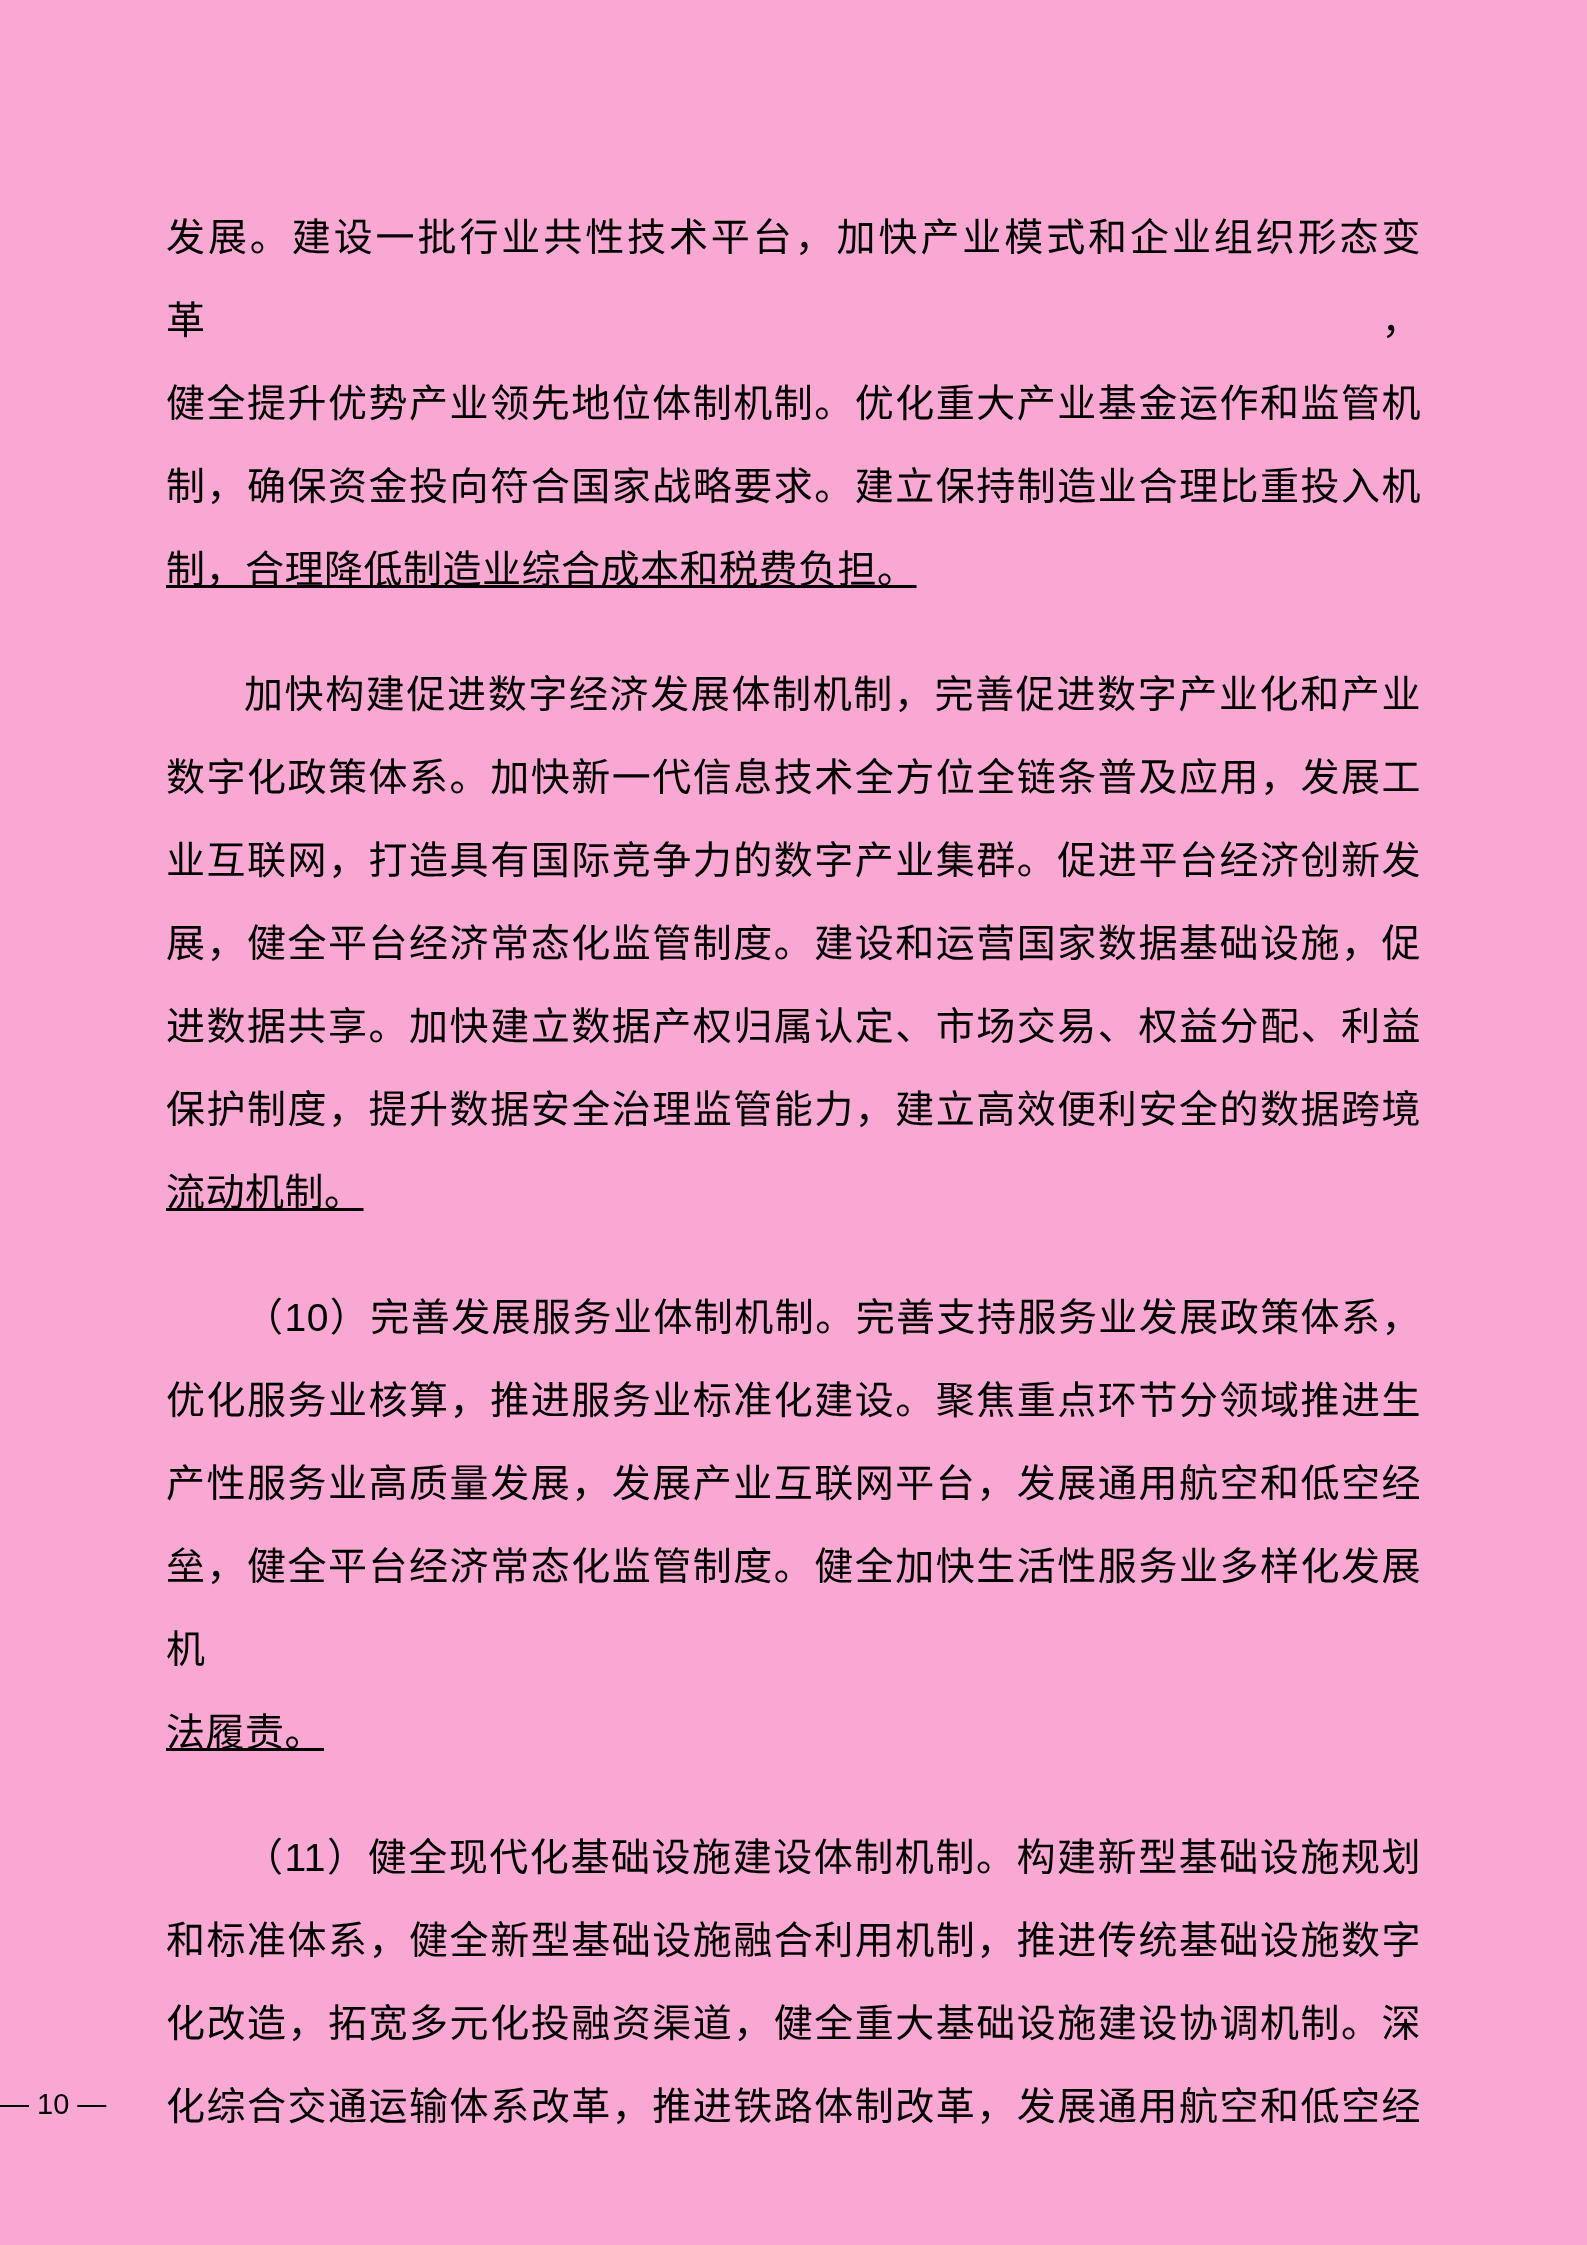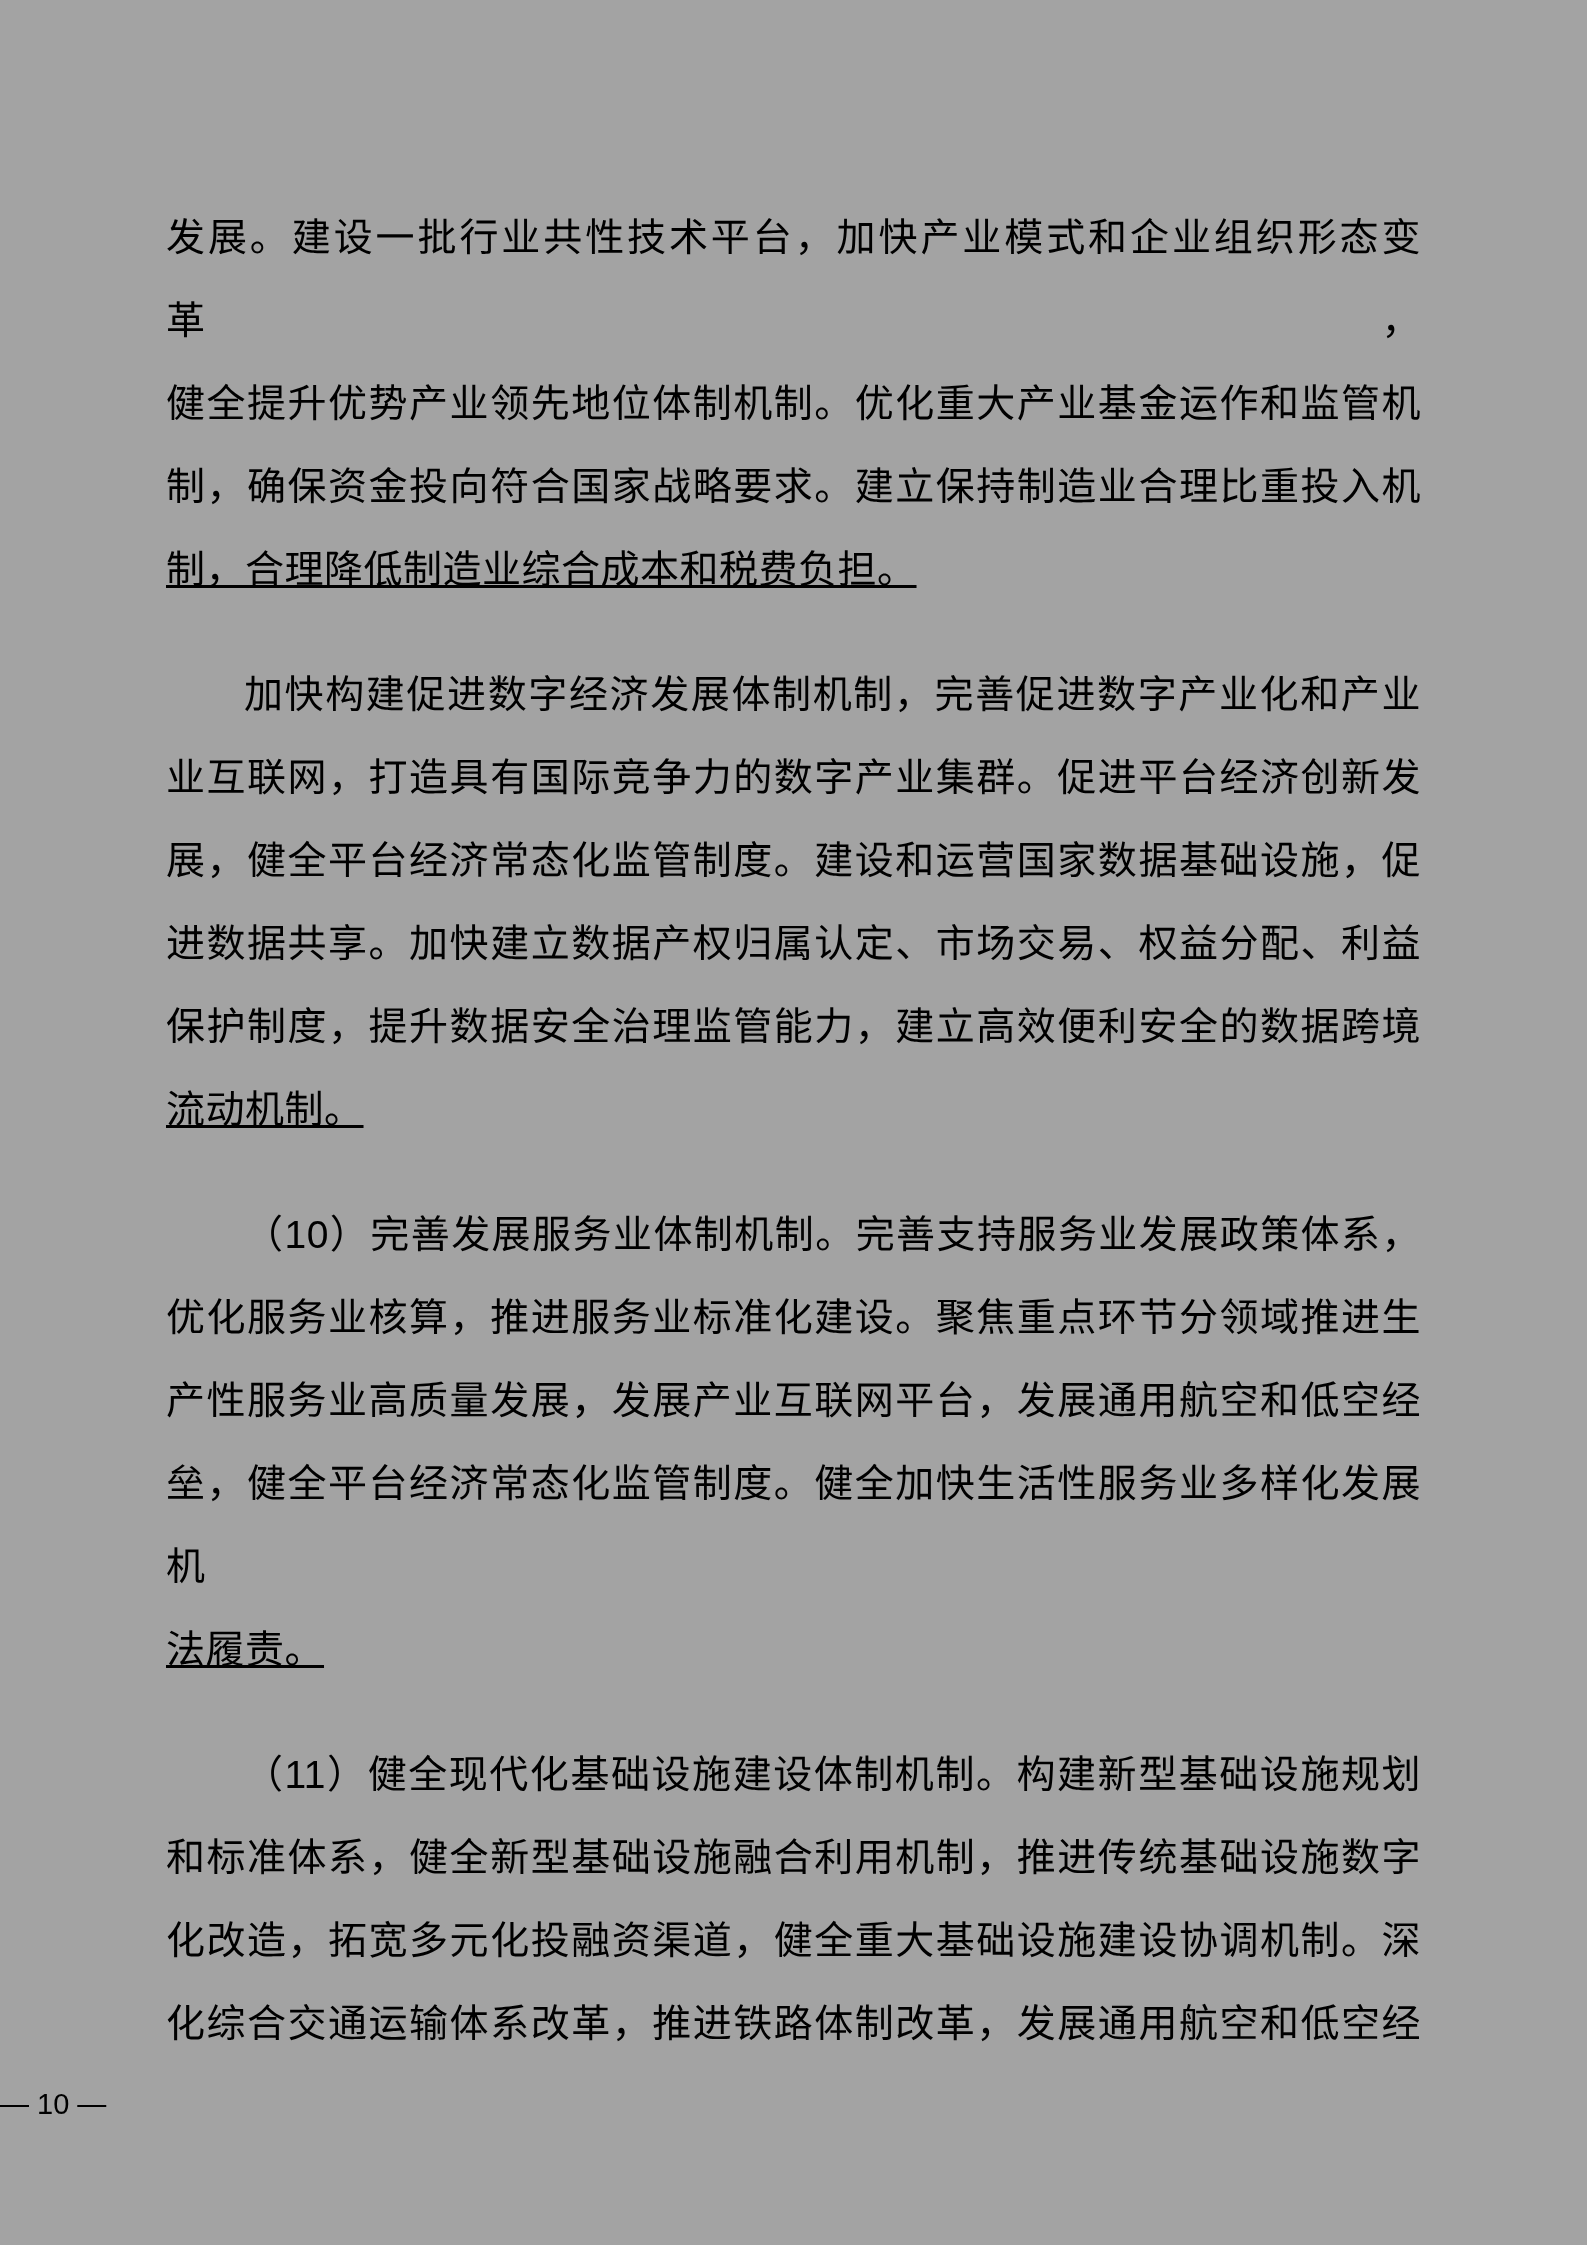--- a/index.html
+++ b/index.html
@@ -10,21 +10,21 @@
   body {
     width: 1587px;
     height: 2245px;
     position: relative;
     font-family: "Liberation Sans", "DejaVu Sans", sans-serif;
     color: #000000;
   }
   .page {
     position: absolute;
     inset: 0;
-    background: #a3a3a3;
+    background: #f9a8d4;
     overflow: hidden;
   }
   .content {
     position: absolute;
     top: 196px;
     left: 166px;
     width: 1255px;
   }
   p.para {
     margin: 0 0 42px 0;
@@ -64,20 +64,21 @@
 
     <p class="para">
       <span class="line">发展。建设一批行业共性技术平台，加快产业模式和企业组织形态变革，</span>
       <span class="line">健全提升优势产业领先地位体制机制。优化重大产业基金运作和监管机</span>
       <span class="line">制，确保资金投向符合国家战略要求。建立保持制造业合理比重投入机</span>
       <span class="line final">制，合理降低制造业综合成本和税费负担。</span>
     </p>
 
     <p class="para">
       <span class="line indent">加快构建促进数字经济发展体制机制，完善促进数字产业化和产业</span>
+      <span class="line">数字化政策体系。加快新一代信息技术全方位全链条普及应用，发展工</span>
       <span class="line">业互联网，打造具有国际竞争力的数字产业集群。促进平台经济创新发</span>
       <span class="line">展，健全平台经济常态化监管制度。建设和运营国家数据基础设施，促</span>
       <span class="line">进数据共享。加快建立数据产权归属认定、市场交易、权益分配、利益</span>
       <span class="line">保护制度，提升数据安全治理监管能力，建立高效便利安全的数据跨境</span>
       <span class="line final">流动机制。</span>
     </p>
 
     <p class="para">
       <span class="line indent">（10）完善发展服务业体制机制。完善支持服务业发展政策体系，</span>
       <span class="line">优化服务业核算，推进服务业标准化建设。聚焦重点环节分领域推进生</span>

